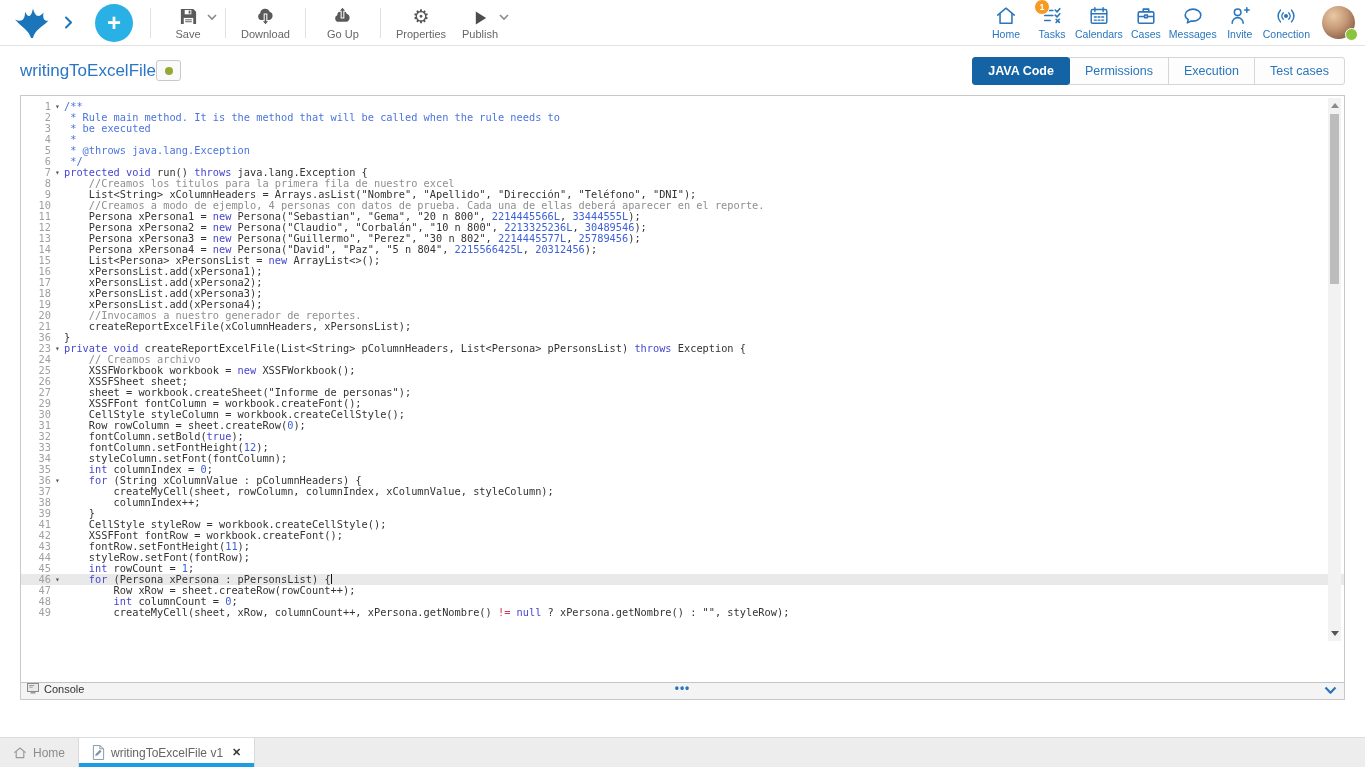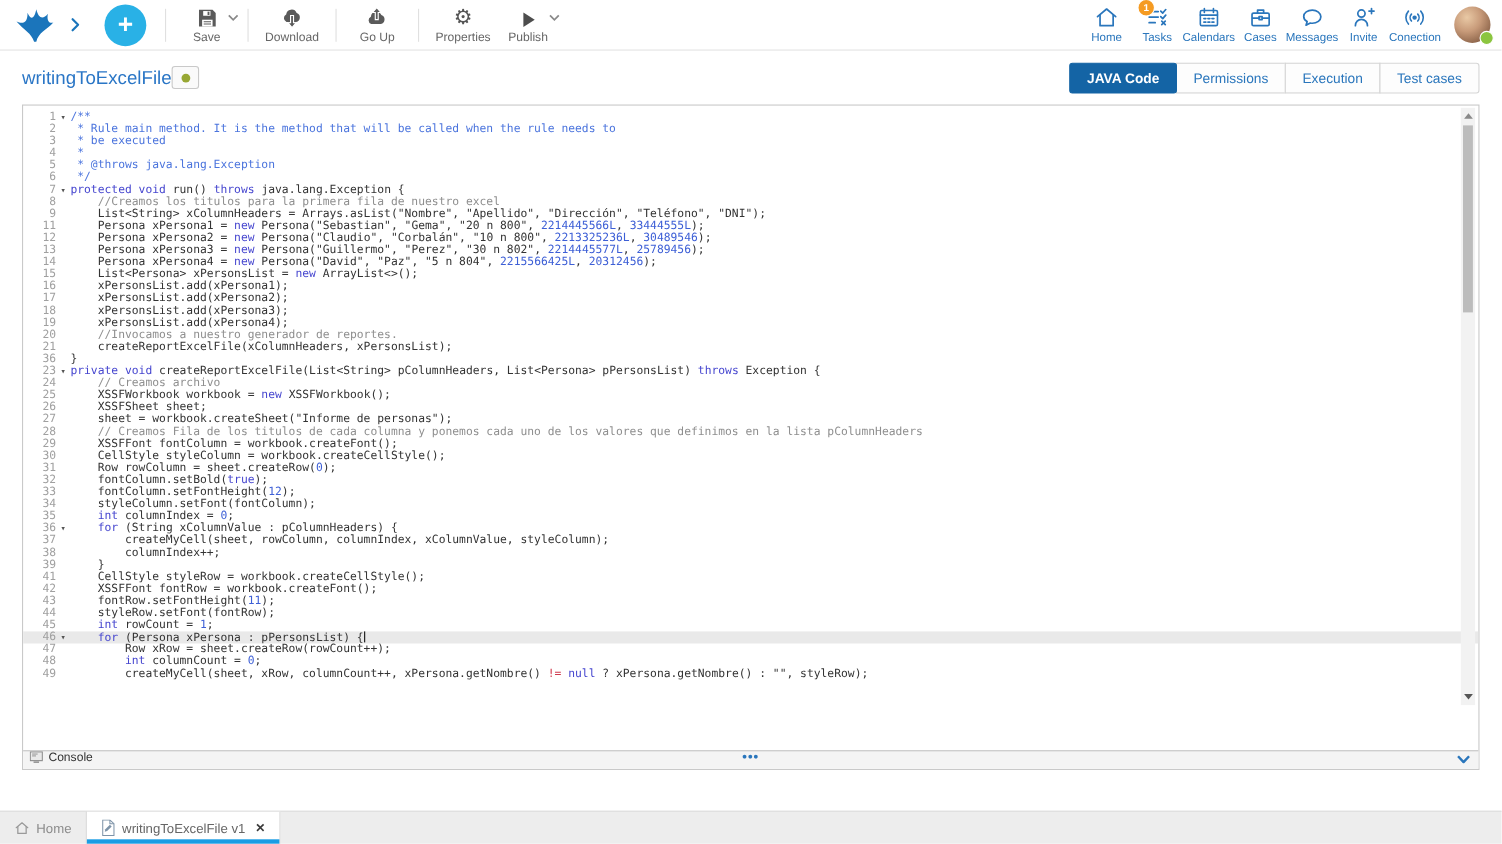--- a/index.html
+++ b/index.html
@@ -244,38 +244,38 @@
     <div class="code-lines" id="code-lines">
         <div class="cl"><span class="ln">1</span><span class="fold">▾</span><span class="code"><span class="tk-j">/**</span></span></div>
         <div class="cl"><span class="ln">2</span><span class="fold"></span><span class="code"><span class="tk-j"> * Rule main method. It is the method that will be called when the rule needs to</span></span></div>
         <div class="cl"><span class="ln">3</span><span class="fold"></span><span class="code"><span class="tk-j"> * be executed</span></span></div>
         <div class="cl"><span class="ln">4</span><span class="fold"></span><span class="code"><span class="tk-j"> *</span></span></div>
         <div class="cl"><span class="ln">5</span><span class="fold"></span><span class="code"><span class="tk-j"> * @throws java.lang.Exception</span></span></div>
         <div class="cl"><span class="ln">6</span><span class="fold"></span><span class="code"><span class="tk-j"> */</span></span></div>
         <div class="cl"><span class="ln">7</span><span class="fold">▾</span><span class="code"><span class="tk-k">protected</span><span class="tk-d"> </span><span class="tk-k">void</span><span class="tk-d"> run() </span><span class="tk-k">throws</span><span class="tk-d"> java.lang.Exception {</span></span></div>
         <div class="cl"><span class="ln">8</span><span class="fold"></span><span class="code"><span class="tk-c">    //Creamos los titulos para la primera fila de nuestro excel</span></span></div>
         <div class="cl"><span class="ln">9</span><span class="fold"></span><span class="code"><span class="tk-d">    List&lt;String&gt; xColumnHeaders = Arrays.asList("Nombre", "Apellido", "Dirección", "Teléfono", "DNI");</span></span></div>
+        <div class="cl"><span class="ln">10</span><span class="fold"></span><span class="code"><span class="tk-c">    //Creamos a modo de ejemplo, 4 personas con datos de prueba. Cada una de ellas deberá aparecer en el reporte.</span></span></div>
         <div class="cl"><span class="ln">11</span><span class="fold"></span><span class="code"><span class="tk-d">    Persona xPersona1 = </span><span class="tk-k">new</span><span class="tk-d"> Persona("Sebastian", "Gema", "20 n 800", </span><span class="tk-n">2214445566L</span><span class="tk-d">, </span><span class="tk-n">33444555L</span><span class="tk-d">);</span></span></div>
         <div class="cl"><span class="ln">12</span><span class="fold"></span><span class="code"><span class="tk-d">    Persona xPersona2 = </span><span class="tk-k">new</span><span class="tk-d"> Persona("Claudio", "Corbalán", "10 n 800", </span><span class="tk-n">2213325236L</span><span class="tk-d">, </span><span class="tk-n">30489546</span><span class="tk-d">);</span></span></div>
         <div class="cl"><span class="ln">13</span><span class="fold"></span><span class="code"><span class="tk-d">    Persona xPersona3 = </span><span class="tk-k">new</span><span class="tk-d"> Persona("Guillermo", "Perez", "30 n 802", </span><span class="tk-n">2214445577L</span><span class="tk-d">, </span><span class="tk-n">25789456</span><span class="tk-d">);</span></span></div>
         <div class="cl"><span class="ln">14</span><span class="fold"></span><span class="code"><span class="tk-d">    Persona xPersona4 = </span><span class="tk-k">new</span><span class="tk-d"> Persona("David", "Paz", "5 n 804", </span><span class="tk-n">2215566425L</span><span class="tk-d">, </span><span class="tk-n">20312456</span><span class="tk-d">);</span></span></div>
         <div class="cl"><span class="ln">15</span><span class="fold"></span><span class="code"><span class="tk-d">    List&lt;Persona&gt; xPersonsList = </span><span class="tk-k">new</span><span class="tk-d"> ArrayList&lt;&gt;();</span></span></div>
         <div class="cl"><span class="ln">16</span><span class="fold"></span><span class="code"><span class="tk-d">    xPersonsList.add(xPersona1);</span></span></div>
         <div class="cl"><span class="ln">17</span><span class="fold"></span><span class="code"><span class="tk-d">    xPersonsList.add(xPersona2);</span></span></div>
         <div class="cl"><span class="ln">18</span><span class="fold"></span><span class="code"><span class="tk-d">    xPersonsList.add(xPersona3);</span></span></div>
         <div class="cl"><span class="ln">19</span><span class="fold"></span><span class="code"><span class="tk-d">    xPersonsList.add(xPersona4);</span></span></div>
         <div class="cl"><span class="ln">20</span><span class="fold"></span><span class="code"><span class="tk-c">    //Invocamos a nuestro generador de reportes.</span></span></div>
         <div class="cl"><span class="ln">21</span><span class="fold"></span><span class="code"><span class="tk-d">    createReportExcelFile(xColumnHeaders, xPersonsList);</span></span></div>
         <div class="cl"><span class="ln">36</span><span class="fold"></span><span class="code"><span class="tk-d">}</span></span></div>
         <div class="cl"><span class="ln">23</span><span class="fold">▾</span><span class="code"><span class="tk-k">private</span><span class="tk-d"> </span><span class="tk-k">void</span><span class="tk-d"> createReportExcelFile(List&lt;String&gt; pColumnHeaders, List&lt;Persona&gt; pPersonsList) </span><span class="tk-k">throws</span><span class="tk-d"> Exception {</span></span></div>
         <div class="cl"><span class="ln">24</span><span class="fold"></span><span class="code"><span class="tk-c">    // Creamos archivo</span></span></div>
         <div class="cl"><span class="ln">25</span><span class="fold"></span><span class="code"><span class="tk-d">    XSSFWorkbook workbook = </span><span class="tk-k">new</span><span class="tk-d"> XSSFWorkbook();</span></span></div>
         <div class="cl"><span class="ln">26</span><span class="fold"></span><span class="code"><span class="tk-d">    XSSFSheet sheet;</span></span></div>
         <div class="cl"><span class="ln">27</span><span class="fold"></span><span class="code"><span class="tk-d">    sheet = workbook.createSheet("Informe de personas");</span></span></div>
-        <div class="cl"><span class="ln">28</span><span class="fold"></span><span class="code"><span class="tk-c">    // Creamos Fila de los titulos de cada columna y ponemos cada uno de los valores que definimos en la lista pColumnHeaders</span></span></div>
         <div class="cl"><span class="ln">29</span><span class="fold"></span><span class="code"><span class="tk-d">    XSSFFont fontColumn = workbook.createFont();</span></span></div>
         <div class="cl"><span class="ln">30</span><span class="fold"></span><span class="code"><span class="tk-d">    CellStyle styleColumn = workbook.createCellStyle();</span></span></div>
         <div class="cl"><span class="ln">31</span><span class="fold"></span><span class="code"><span class="tk-d">    Row rowColumn = sheet.createRow(</span><span class="tk-n">0</span><span class="tk-d">);</span></span></div>
         <div class="cl"><span class="ln">32</span><span class="fold"></span><span class="code"><span class="tk-d">    fontColumn.setBold(</span><span class="tk-k">true</span><span class="tk-d">);</span></span></div>
         <div class="cl"><span class="ln">33</span><span class="fold"></span><span class="code"><span class="tk-d">    fontColumn.setFontHeight(</span><span class="tk-n">12</span><span class="tk-d">);</span></span></div>
         <div class="cl"><span class="ln">34</span><span class="fold"></span><span class="code"><span class="tk-d">    styleColumn.setFont(fontColumn);</span></span></div>
         <div class="cl"><span class="ln">35</span><span class="fold"></span><span class="code"><span class="tk-d">    </span><span class="tk-k">int</span><span class="tk-d"> columnIndex = </span><span class="tk-n">0</span><span class="tk-d">;</span></span></div>
         <div class="cl"><span class="ln">36</span><span class="fold">▾</span><span class="code"><span class="tk-d">    </span><span class="tk-k">for</span><span class="tk-d"> (String xColumnValue : pColumnHeaders) {</span></span></div>
         <div class="cl"><span class="ln">37</span><span class="fold"></span><span class="code"><span class="tk-d">        createMyCell(sheet, rowColumn, columnIndex, xColumnValue, styleColumn);</span></span></div>
         <div class="cl"><span class="ln">38</span><span class="fold"></span><span class="code"><span class="tk-d">        columnIndex++;</span></span></div>

